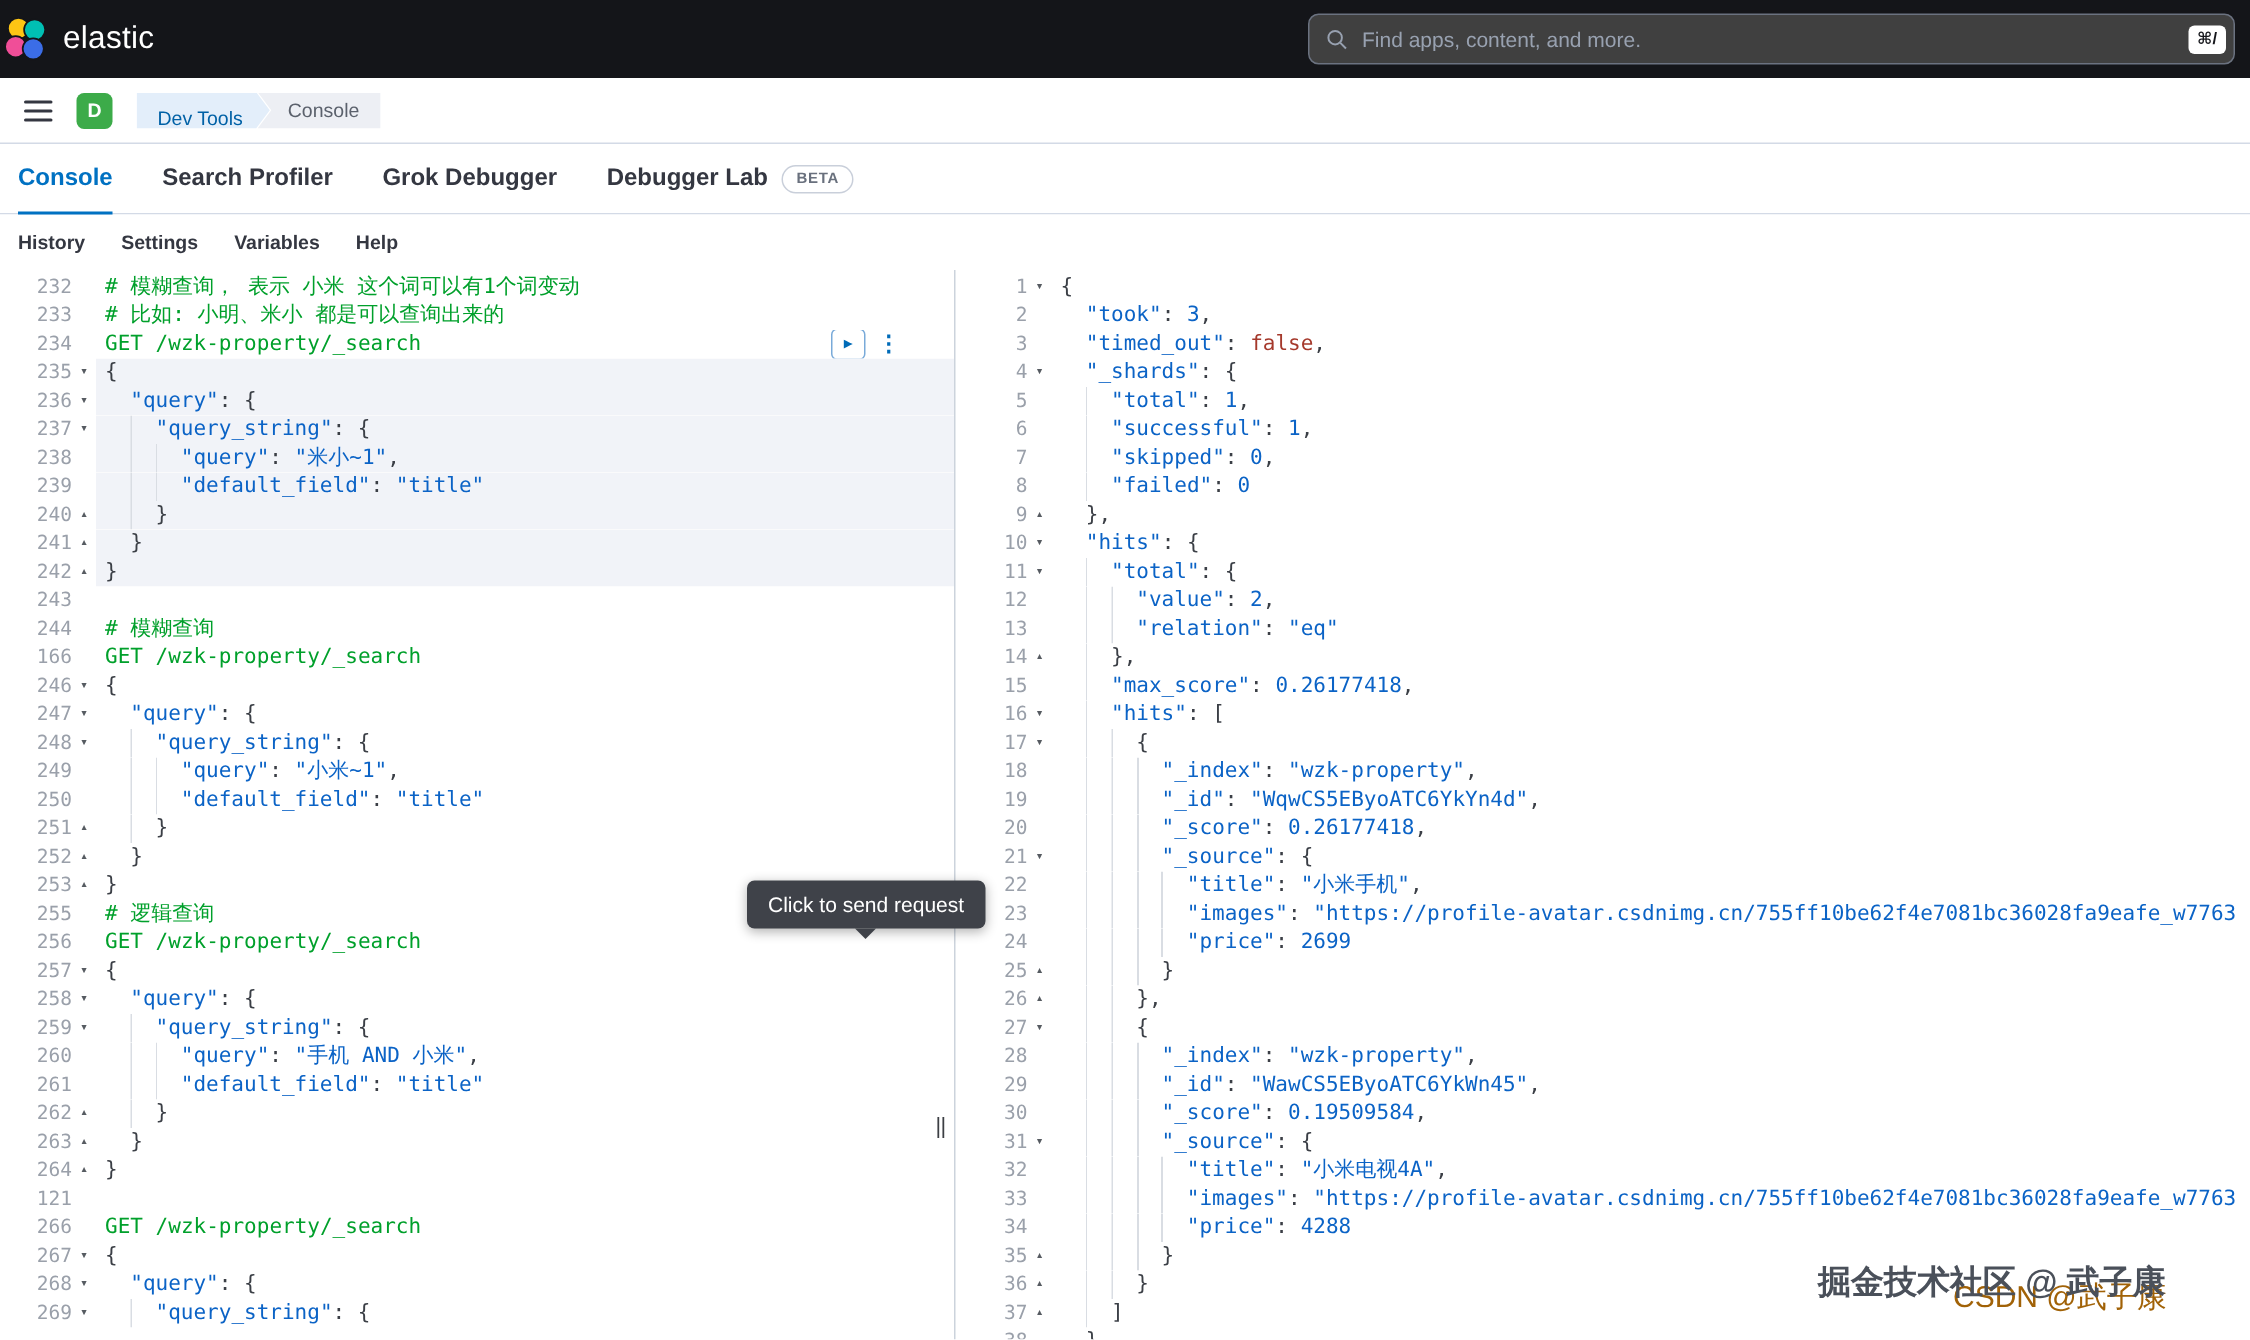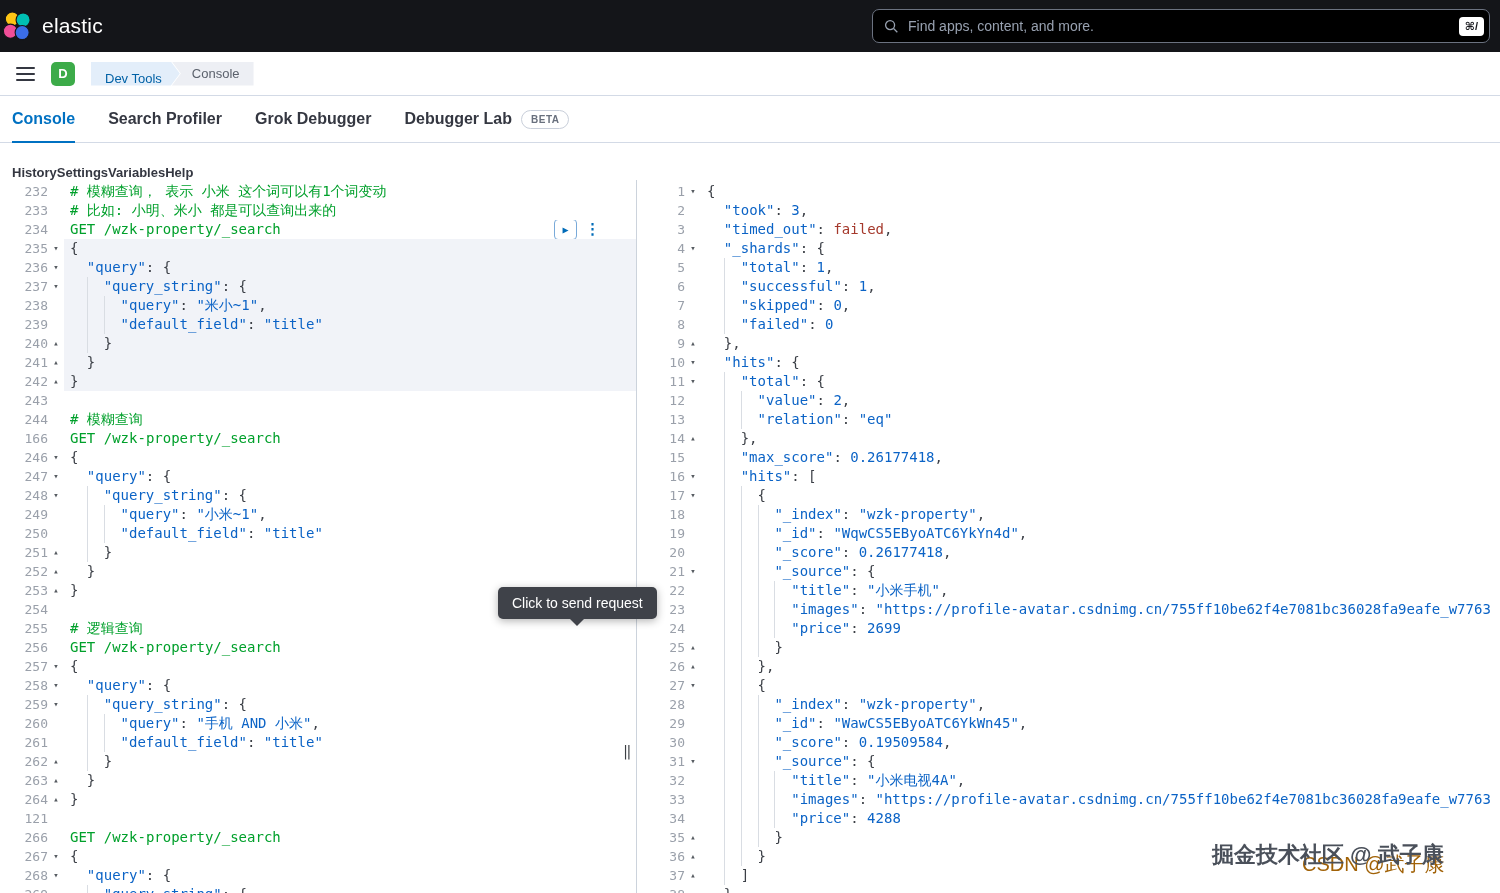--- a/index.html
+++ b/index.html
@@ -4,21 +4,21 @@
 <style>
   *{margin:0;padding:0;box-sizing:border-box}
   html,body{width:1500px;height:893px;overflow:hidden}
   body{font-family:"Liberation Sans","DejaVu Sans",sans-serif;background:#fff;position:relative}
 
   
   .topbar{height:52px;background:#141519;display:flex;align-items:center;padding:0 10px 0 2px}
   .logo{display:flex;align-items:center;gap:10px}
   .logo-text{color:#fff;font-size:21px;letter-spacing:.2px}
   .searchbox{margin-left:auto;width:618px;height:34px;border:1px solid #6b7280;border-radius:7px;
-    display:flex;align-items:center;gap:9px;padding:0 5px 0 11px;background:#000000}
+    display:flex;align-items:center;gap:9px;padding:0 5px 0 11px;background:#404040}
   .search-ph{color:#98a1b0;font-size:14px;flex:1;white-space:nowrap;overflow:hidden}
   .kbd{background:#fff;color:#16171c;font-size:11px;font-weight:700;border-radius:4px;padding:4px 6px;line-height:1}
 
   
   .navbar{height:44px;background:#fff;border-bottom:1px solid #d3dae6;display:flex;align-items:center;padding:0 16px;gap:16px}
   .burger{width:19px;display:flex;flex-direction:column;gap:4px;cursor:pointer;border:none;background:none}
   .burger i{display:block;height:2px;background:#343741;border-radius:1px}
   .dbadge{width:24px;height:24px;border-radius:5px;background:#3cab49;color:#fff;font-size:13px;font-weight:700;
     display:flex;align-items:center;justify-content:center}
   .crumbs{display:flex;align-items:center}
@@ -29,21 +29,21 @@
     clip-path:polygon(0 0,100% 0,100% 100%,0 100%,9px 50%)}
 
   
   .tabbar{height:47px;display:flex;align-items:stretch;padding:0 12px;gap:33px;border-bottom:1px solid #d3dae6;background:#fff}
   .tab{font-size:16px;font-weight:700;color:#343741;display:flex;align-items:center;gap:9px;position:relative;cursor:pointer}
   .tab.active{color:#0071c2}
   .tab.active::after{content:"";position:absolute;left:0;right:0;bottom:-1px;height:2px;background:#0071c2}
   .beta{font-size:10px;color:#69707d;border:1px solid #c9cfda;border-radius:10px;padding:3px 9px;font-weight:700;letter-spacing:.5px}
 
   
-  .menubar{height:37px;display:flex;align-items:flex-end;padding:0 12px;background:#fff}
+  .menubar{height:37px;display:flex;align-items:center;padding:0 12px;gap:24px;background:#fff}
   .menu-item{font-size:13px;font-weight:600;color:#343741;cursor:pointer}
 
   
   .editor{display:flex;height:713px;position:relative;background:#fff;
     font-family:"DejaVu Sans Mono","Liberation Mono",monospace;font-size:14px}
   .pane{overflow:hidden;padding-top:2px;background:#fff}
   .pane.left{width:636px;flex:none}
   .pane.right{flex:1;border-left:1px solid #ccd3dc}
   .code-line{height:19px;line-height:19px;display:flex;position:relative;overflow:hidden}
   .gutter-num{width:48px;flex:none;text-align:right;color:#9aa0aa;font-size:13px}
@@ -242,25 +242,20 @@
           <span class="gutter-num">252</span>
           <span class="fold">▴</span>
           <span class="code-text"><span class="iu">  </span><span class="tk-p">}</span></span>
         </div>
         <div class="code-line">
           <span class="gutter-num">253</span>
           <span class="fold">▴</span>
           <span class="code-text"><span class="tk-p">}</span></span>
         </div>
         <div class="code-line">
-          <span class="gutter-num">254</span>
-          <span class="fold"></span>
-          <span class="code-text"></span>
-        </div>
-        <div class="code-line">
           <span class="gutter-num">255</span>
           <span class="fold"></span>
           <span class="code-text"><span class="tk-c"># 逻辑查询</span></span>
         </div>
         <div class="code-line">
           <span class="gutter-num">256</span>
           <span class="fold"></span>
           <span class="code-text"><span class="tk-m">GET</span><span class="tk-p"> </span><span class="tk-u">/wzk-property/_search</span></span>
         </div>
         <div class="code-line">
@@ -336,21 +331,21 @@
           <span class="code-text"><span class="tk-p">{</span></span>
         </div>
         <div class="code-line">
           <span class="gutter-num">2</span>
           <span class="fold"></span>
           <span class="code-text"><span class="iu">  </span><span class="tk-k">"took"</span><span class="tk-p">: </span><span class="tk-n">3</span><span class="tk-p">,</span></span>
         </div>
         <div class="code-line">
           <span class="gutter-num">3</span>
           <span class="fold"></span>
-          <span class="code-text"><span class="iu">  </span><span class="tk-k">"timed_out"</span><span class="tk-p">: </span><span class="tk-b">failed</span><span class="tk-p">,</span></span>
+          <span class="code-text"><span class="iu">  </span><span class="tk-k">"timed_out"</span><span class="tk-p">: </span><span class="tk-b">false</span><span class="tk-p">,</span></span>
         </div>
         <div class="code-line">
           <span class="gutter-num">4</span>
           <span class="fold">▾</span>
           <span class="code-text"><span class="iu">  </span><span class="tk-k">"_shards"</span><span class="tk-p">: {</span></span>
         </div>
         <div class="code-line">
           <span class="gutter-num">5</span>
           <span class="fold"></span>
           <span class="code-text"><span class="iu">  </span><span class="iu g">  </span><span class="tk-k">"total"</span><span class="tk-p">: </span><span class="tk-n">1</span><span class="tk-p">,</span></span>

